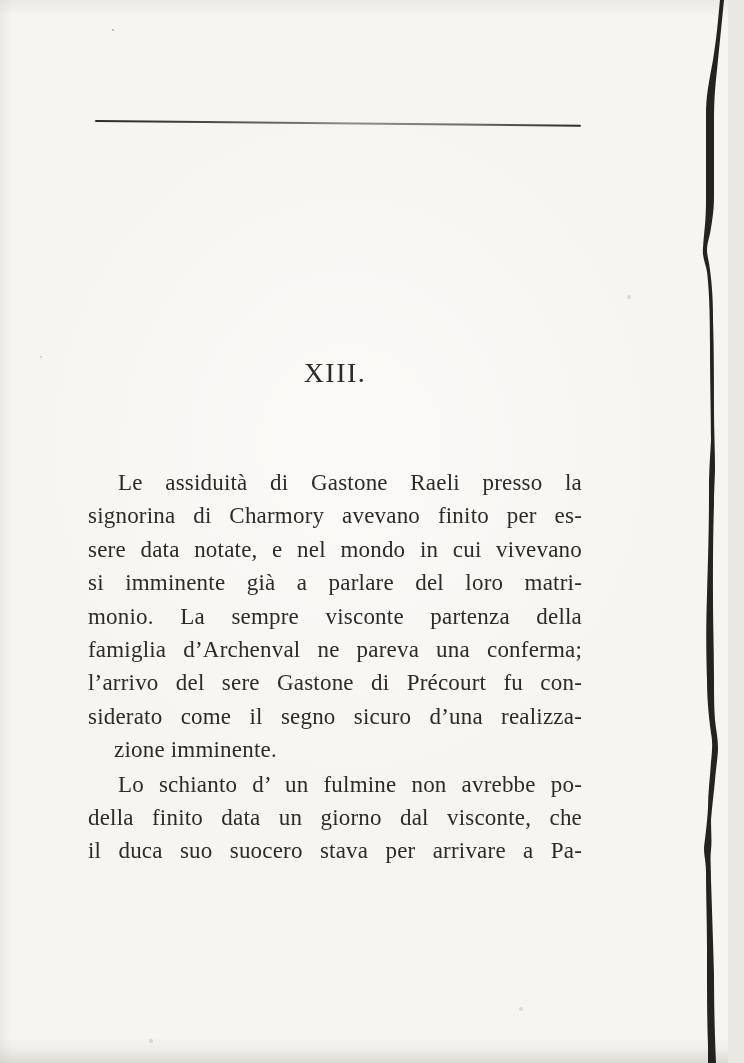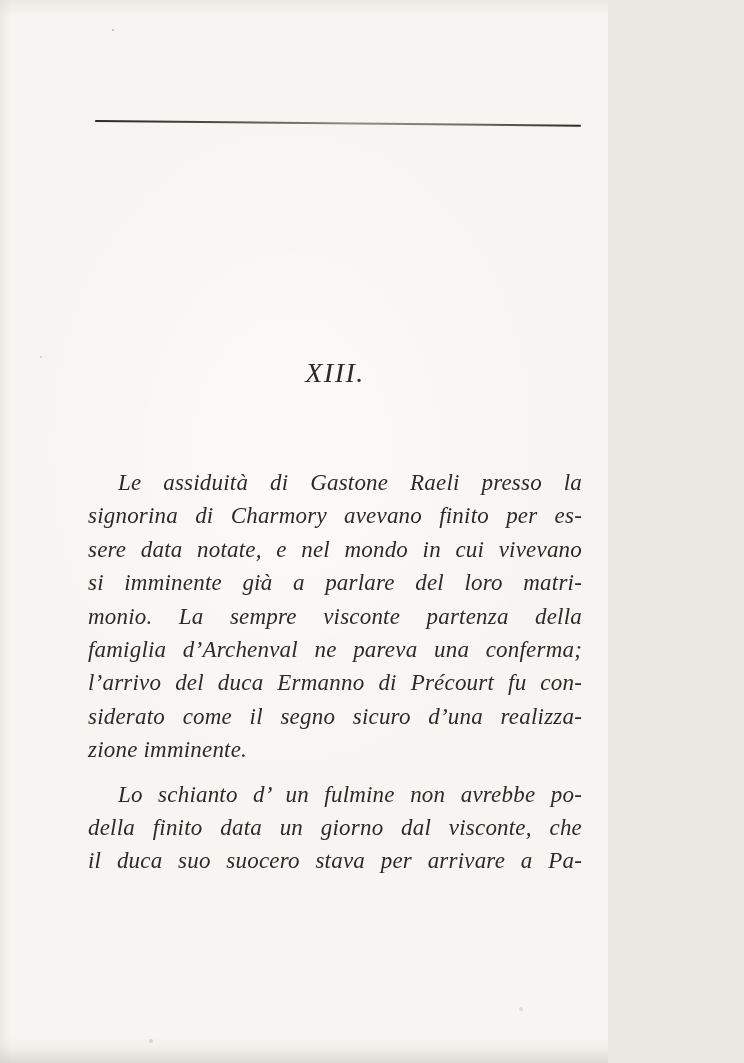--- a/index.html
+++ b/index.html
@@ -3,29 +3,28 @@
 <meta charset="utf-8">
 <style>
   html, body { margin: 0; padding: 0; }
   body {
     width: 744px; height: 1063px;
     font-family: "Liberation Serif", "DejaVu Serif", serif;
     background: #e9e7e2;
   }
   .page {
     position: relative;
-    width: 608px; height: 1063px;
+    width: 728px; height: 1063px;
     overflow: hidden;
     background:
       linear-gradient(to top, rgba(188,185,177,0.45), rgba(188,185,177,0.12) 14px, rgba(0,0,0,0) 26px),
       linear-gradient(to bottom, rgba(205,202,195,0.28), rgba(0,0,0,0) 16px),
       linear-gradient(to right, rgba(202,199,192,0.25), rgba(0,0,0,0) 12px),
       radial-gradient(ellipse 60% 45% at 48% 42%, rgba(255,255,255,0.55), rgba(255,255,255,0) 75%),
       var(--paper, #f7f5f1);
-    font-style: italic;
   }
   .top-rule {
     position: absolute;
     left: 95px; top: 120px;
     width: 486px; height: 2px;
     transform: rotate(0.55deg);
     transform-origin: left center;
     border-radius: 1px;
     background: linear-gradient(to right,
       #2c2b28 0%, #3a3833 14%, #6b6860 38%, #8f8c83 52%,
@@ -42,26 +41,26 @@
   }
   .text-block {
     position: absolute;
     left: 88px; top: 466px;
     width: 494px;
     font-size: 23px;
     line-height: 33.4px;
     letter-spacing: 0.2px;
     color: var(--ink, #2d2b27);
   }
-  .paragraph + .paragraph { margin-top: 11px; }
+  .paragraph + .paragraph { margin-top: 1px; }
   .line {
     text-align: justify;
     text-align-last: justify;
   }
-  .line.no-just { text-align-last: left; }
+  .line.no-just { text-align-last: left; margin-left: 26px; }
   .line.indent { text-indent: 30px; }
   .page-crease {
     position: absolute;
     left: 680px; top: 0;
     width: 64px; height: 1063px;
     pointer-events: none;
   }
   .speck {
     position: absolute; left: 0; top: 0;
     width: 2px; height: 2px; border-radius: 50%;
@@ -84,21 +83,21 @@
   <div class="chapter-heading">XIII.</div>
 
   <div class="text-block">
       <div class="paragraph">
         <div class="line indent">Le assiduità di Gastone Raeli presso la</div>
         <div class="line">signorina di Charmory avevano finito per es-</div>
         <div class="line">sere data notate, e nel mondo in cui vivevano</div>
         <div class="line">si imminente già a parlare del loro matri-</div>
         <div class="line">monio. La sempre visconte partenza della</div>
         <div class="line">famiglia d’Archenval ne pareva una conferma;</div>
-        <div class="line">l’arrivo del duca Ermanno di Précourt fu con-</div>
+        <div class="line">l’arrivo del sere Gastone di Précourt fu con-</div>
         <div class="line">siderato come il segno sicuro d’una realizza-</div>
         <div class="line no-just">zione imminente.</div>
       </div>
       <div class="paragraph">
         <div class="line indent">Lo schianto d’ un fulmine non avrebbe po-</div>
         <div class="line">della finito data un giorno dal visconte, che</div>
         <div class="line">il duca suo suocero stava per arrivare a Pa-</div>
       </div>
     </div>
 

